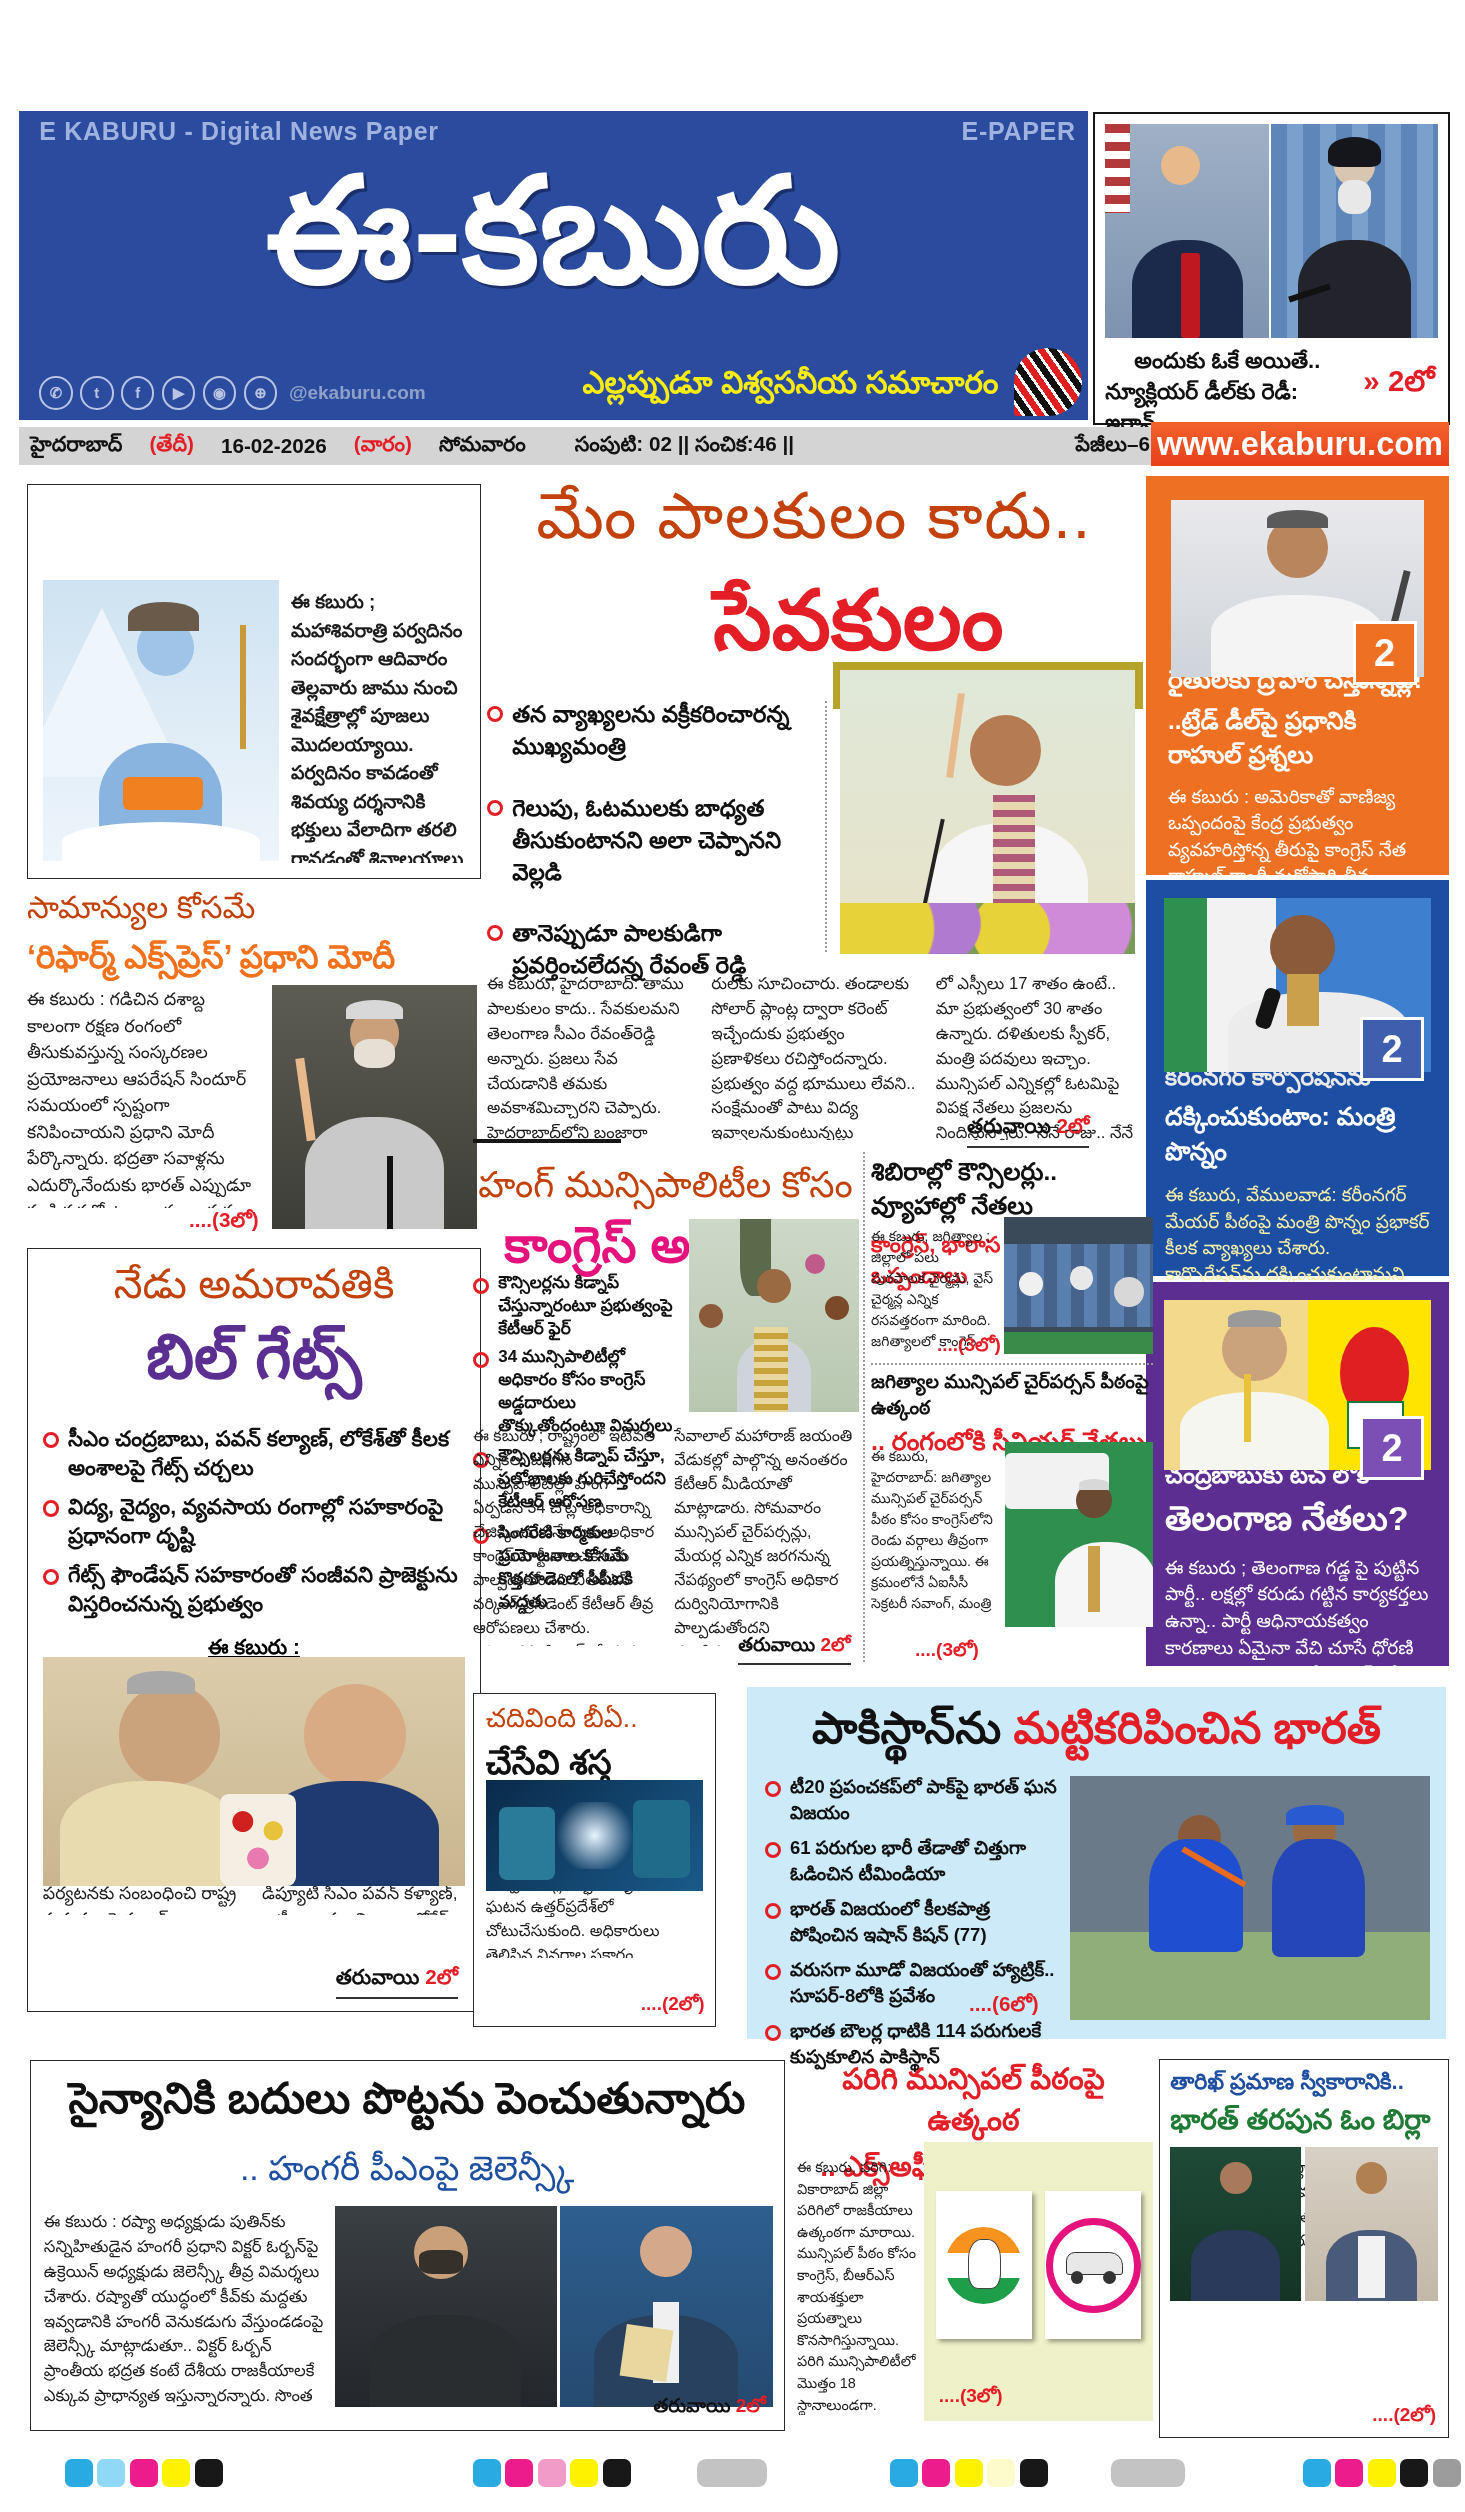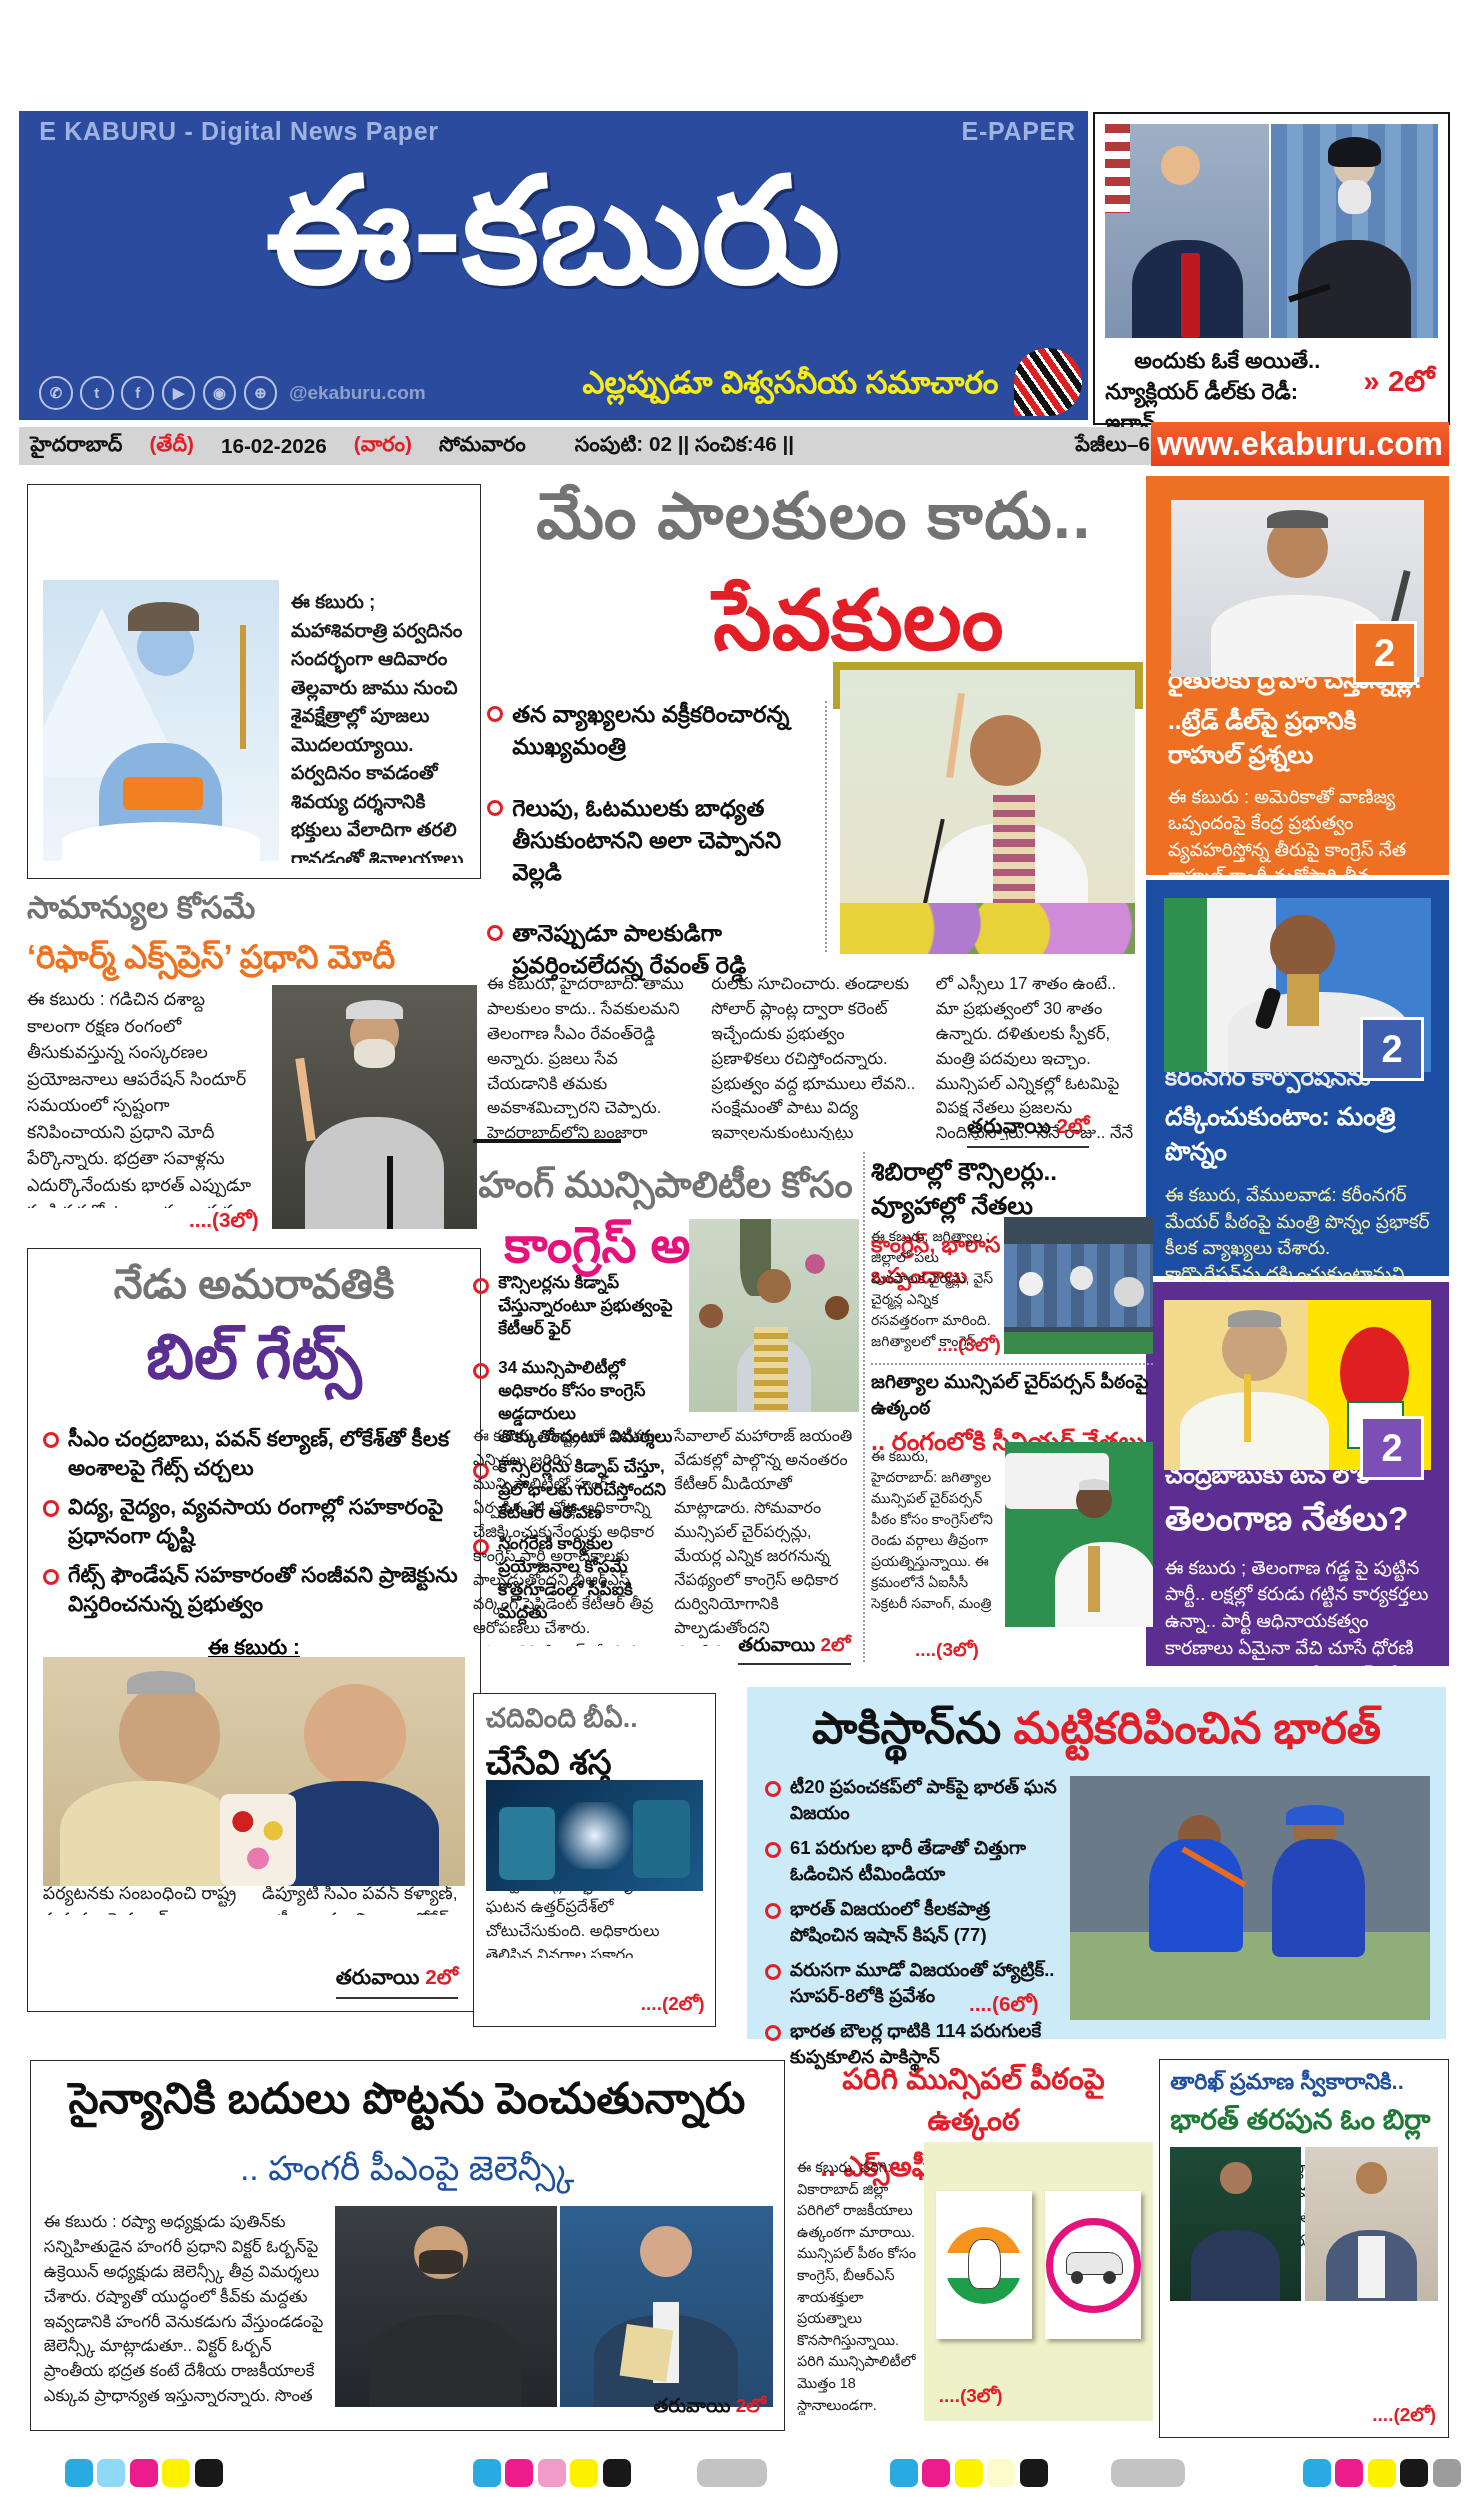--- a/index.html
+++ b/index.html
@@ -20,21 +20,21 @@
   .datebar{background:#D4D4D4;color:#111;font-weight:bold;display:flex;align-items:center;gap:27px}
   .webbox{background:linear-gradient(180deg,#F briefly) }
   .webbox{background:linear-gradient(180deg,#F2622B,#E8401C);color:#fff;font-weight:bold;
           display:flex;align-items:center;justify-content:center}
   .red{color:#E31E26}
   .blue{color:#1F4FA0}
   .green{color:#1E7A34}
   .pink{color:#E5127D}
   .purple{color:#5B2F91}
   .orange{color:#F2711C}
-  .kicker{color:#737373;font-weight:bold}
+  .kicker{color:#c2410c;font-weight:normal}
   .bullet{display:flex;gap:8.9px;font-weight:bold;color:#111;margin-bottom:10.3px;align-items:flex-start}
   .ring{flex:0 0 auto;width:10.3px;height:10.3px;border:3.7px solid #E31E26;border-radius:50%;margin-top:5.2px}
   .body-te{color:#1c1c1c;line-height:1.5}
   .cont{font-weight:bold;color:#111;border-bottom:2.2px solid #333;padding-bottom:3px}
   .dotv{border-left:2.2px dotted #9a9a9a}
   .doth{border-top:2.2px dotted #9a9a9a}
   
   .ph{position:absolute;overflow:hidden;background:#cfcfcf}
   .ph i{display:block;position:absolute}
   .head{width:24%;padding-top:24%;border-radius:50%;background:#c49368;top:10%;left:38%}
@@ -241,21 +241,21 @@
   </div>
   <div class="abs cont" style="left:967px;top:1114px;font-size:20.7px">
     <span>తరువాయి</span> <span class="red">2లో</span>
   </div>
 
   <div class="abs" style="left:473px;top:1139px;width:385px;height:526px">
     <div style="width:148px;border-top:4.4px solid #161616"></div>
     <div class="kicker" style="text-align:center;font-size:36px;margin-top:21px">హంగ్ మున్సిపాలిటీల కోసం</div>
     <div class="pink" style="text-align:center;font-size:50px;font-weight:bold;margin-top:1.5px">కాంగ్రెస్ అరాచకం</div>
     <div style="position:absolute;left:0;top:134px;width:205px;font-size:17px">
-      <div class="bullet" style="margin-bottom:16px">
+      <div class="bullet" style="margin-bottom:5px">
           <span class="ring" style="border-width:3px"></span>
           <span>కౌన్సిలర్లను కిడ్నాప్ చేస్తున్నారంటూ ప్రభుత్వంపై కేటీఆర్ ఫైర్</span>
         </div>
       <div class="bullet" style="margin-bottom:7.4px">
           <span class="ring" style="border-width:3px"></span>
           <span>34 మున్సిపాలిటీల్లో అధికారం కోసం కాంగ్రెస్ అడ్డదారులు తొక్కుతోందంటూ విమర్శలు</span>
         </div>
       <div class="bullet" style="margin-bottom:7.4px">
           <span class="ring" style="border-width:3px"></span>
           <span>కౌన్సిలర్లను కిడ్నాప్ చేస్తూ, ప్రలోభాలకు గురిచేస్తోందని కేటీఆర్ ఆరోపణ</span>

